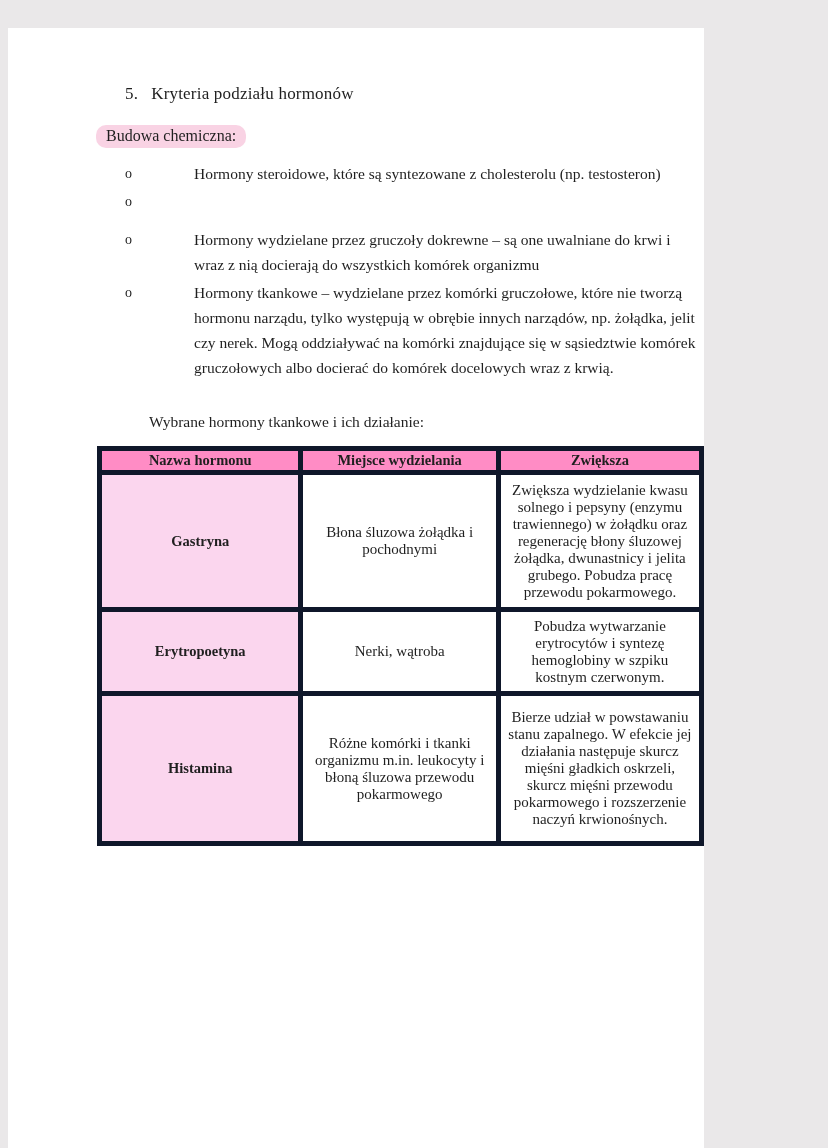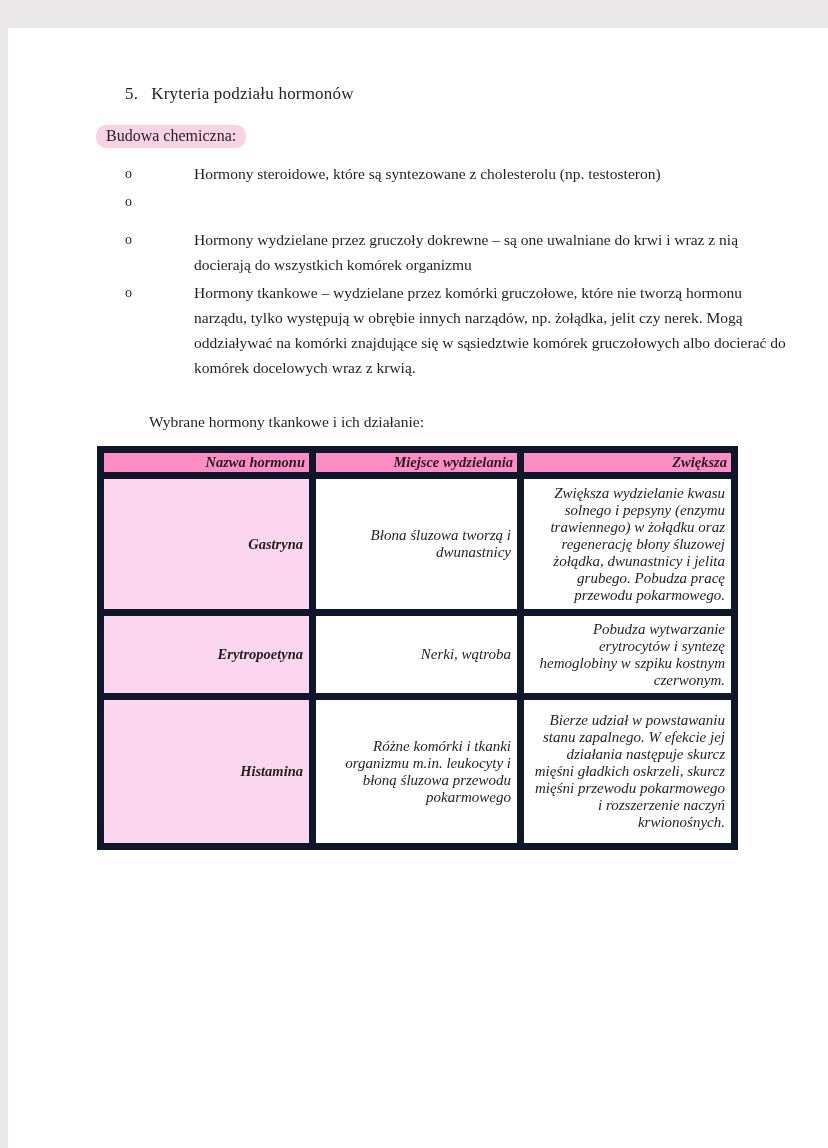--- a/index.html
+++ b/index.html
@@ -8,21 +8,21 @@
     width: 828px; height: 1148px;
     background: #eae8e9;
     font-family: "Liberation Serif", "DejaVu Serif", serif;
     color: #1f1f1f;
     position: relative;
     overflow: hidden;
   }
   .page {
     position: absolute;
     left: 8px; top: 28px;
-    width: 820px; height: 1120px;
+    width: 696px; height: 1120px;
     background: #ffffff;
   }
   .heading {
     padding-top: 56px;
     margin: 0 0 0 117px;
     font-size: 17px;
     font-weight: 400;
     letter-spacing: .2px;
   }
   .heading .num { margin-right: 13px; }
@@ -61,25 +61,24 @@
     margin: 33px 0 12px 141px;
     font-size: 15.5px;
   }
   table.hormones {
     margin: 15px 0 0 89px;
     border-collapse: collapse;
     border: 2px solid #111;
     table-layout: fixed;
   }
   table.hormones th, table.hormones td {
-    border: 7px solid #0f172a;
-    text-align: right;
+    border: 5px solid #0f172a;
+    text-align: center;
     vertical-align: middle;
     padding: 2px 6px;
-    font-style: italic;
   }
   table.hormones th {
     background: var(--table-header-bg, #ff8cc5);
     font-size: 14.5px;
     font-weight: 700;
     height: 23px;
     padding: 1px 4px;
   }
   td.name-cell {
     background: var(--name-cell-bg, #fbd6ee);
@@ -140,21 +139,21 @@
     <thead>
       <tr>
         <th>Nazwa hormonu</th>
         <th>Miejsce wydzielania</th>
         <th>Zwiększa</th>
       </tr>
     </thead>
     <tbody>
       <tr class="r1">
         <td class="name-cell">Gastryna</td>
-        <td class="place-cell">Błona śluzowa tworzą i dwunastnicy</td>
+        <td class="place-cell">Błona śluzowa żołądka i pochodnymi</td>
         <td class="action-cell">Zwiększa wydzielanie kwasu solnego i pepsyny (enzymu trawiennego) w żołądku oraz regenerację błony śluzowej żołądka, dwunastnicy i jelita grubego. Pobudza pracę przewodu pokarmowego.</td>
       </tr>
       <tr class="r2">
         <td class="name-cell">Erytropoetyna</td>
         <td class="place-cell">Nerki, wątroba</td>
         <td class="action-cell">Pobudza wytwarzanie erytrocytów i syntezę hemoglobiny w szpiku kostnym czerwonym.</td>
       </tr>
       <tr class="r3">
         <td class="name-cell">Histamina</td>
         <td class="place-cell">Różne komórki i tkanki organizmu m.in. leukocyty i błoną śluzowa przewodu pokarmowego</td>

